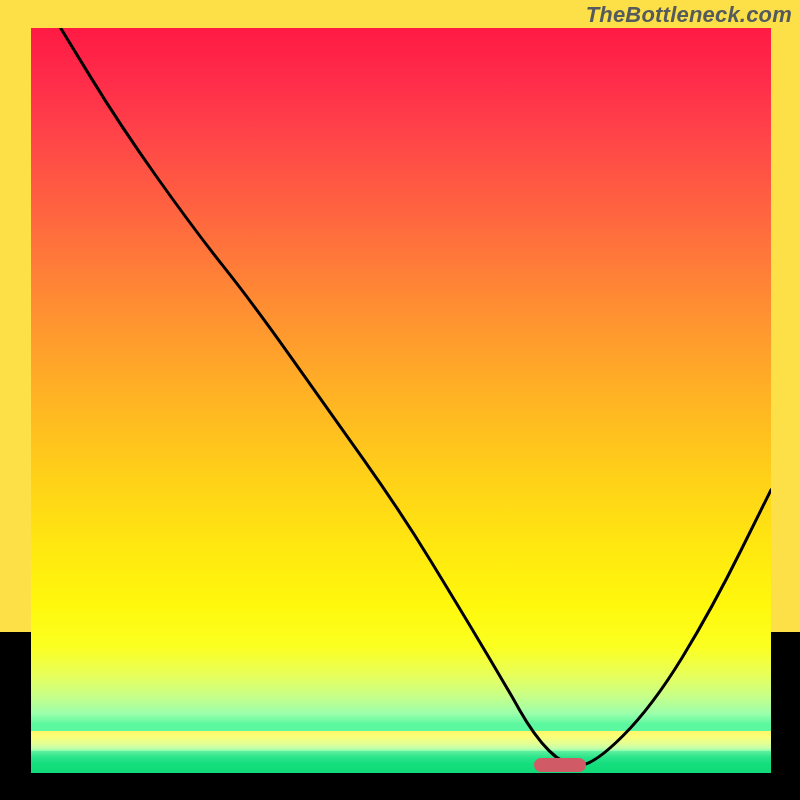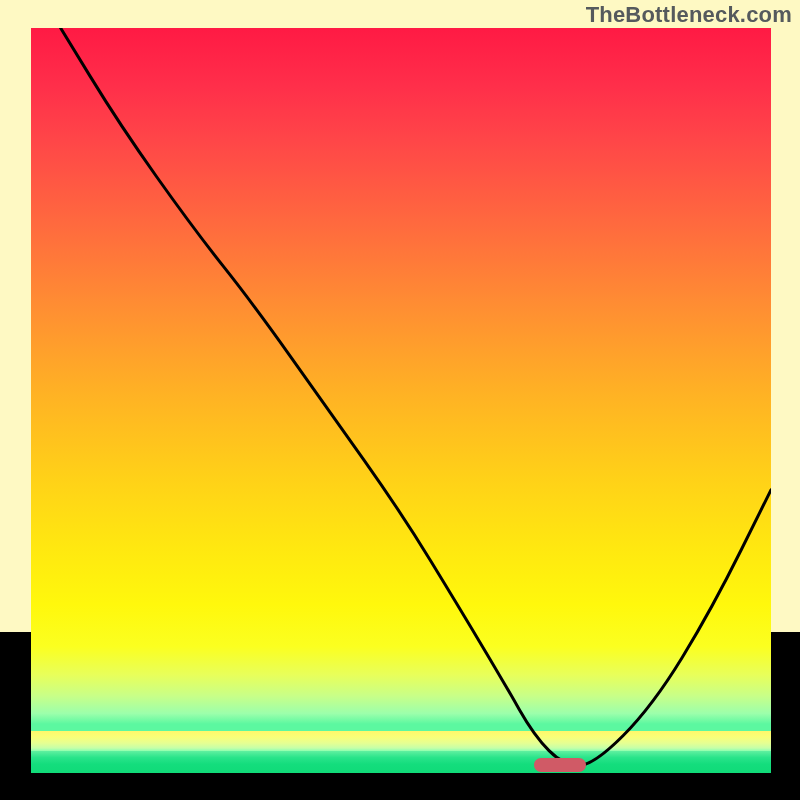--- a/index.html
+++ b/index.html
@@ -9,21 +9,22 @@
     height: 800px;
     background: #000;
     overflow: hidden;
   }
   .frame {
     position: absolute;
     left: 0;
     top: 0;
     width: 800px;
     height: 632px;
-    background: #fef9c3;
+    background: #fde047;
+    font-style: italic;
   }
   .watermark {
     position: absolute;
     right: 8px;
     top: 2px;
     font-family: Arial, Helvetica, sans-serif;
     font-size: 22px;
     font-weight: 700;
     color: #555a5d;
     letter-spacing: 0.2px;

